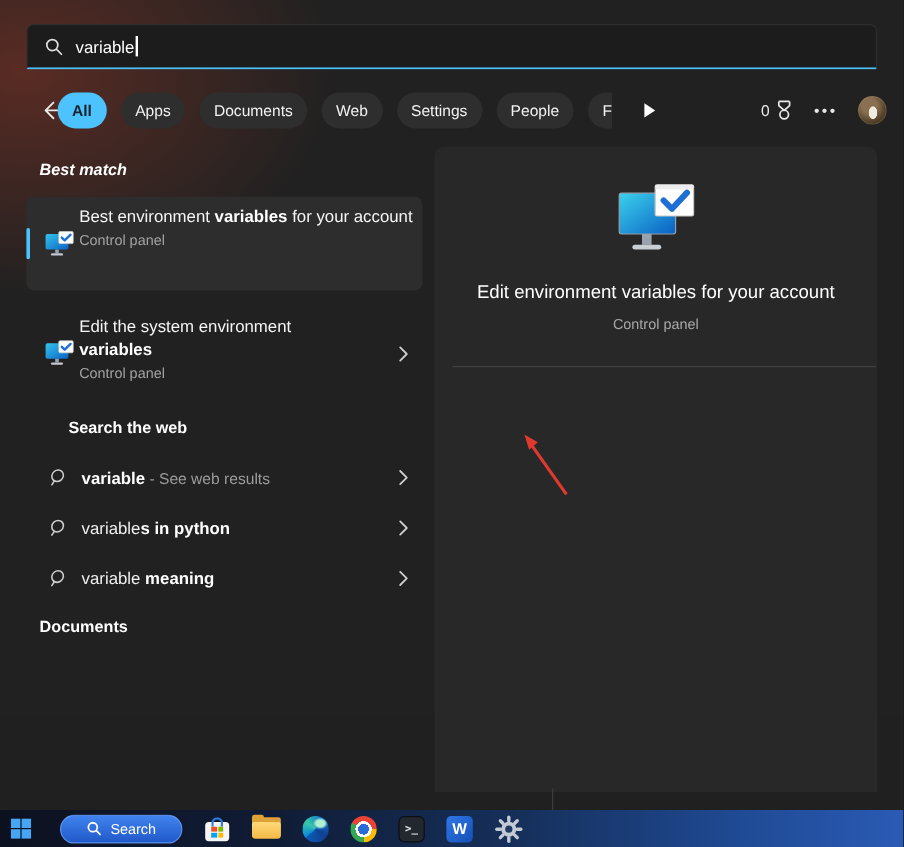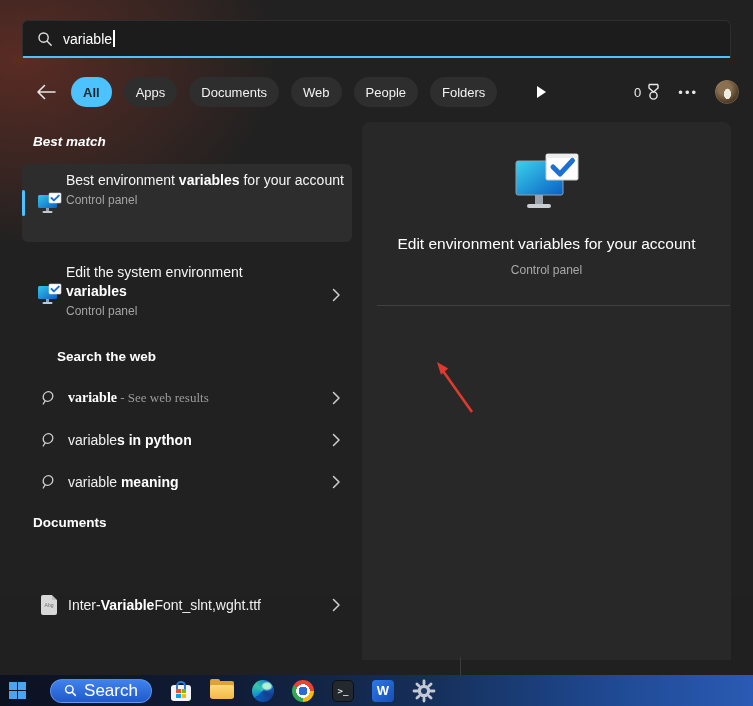--- a/index.html
+++ b/index.html
@@ -22,21 +22,21 @@
     background:#1c1c1c; border:1px solid #2e2e2e; border-bottom:2px solid #4CC2FF;
     border-radius:6px 6px 2px 2px; display:flex; align-items:center; padding:0 12px;
   }
   .search-bar .sicon { width:16px; height:16px; margin:0 10px 0 2px; flex:none; }
   .search-text { color:#ffffff; font-size:14px; }
   .caret { display:inline-block; width:1.5px; height:17px; background:#fff; margin-left:1px; vertical-align:-3px; }
 
   
   .filter-row { position:absolute; left:0; top:76px; width:753px; height:32px; }
   .back-btn { position:absolute; left:34px; top:5px; width:24px; height:22px; cursor:pointer; }
-  .pills-clip { position:absolute; left:71px; top:0; width:462px; height:32px; overflow:hidden;
+  .pills-clip { position:absolute; left:48px; top:0; width:462px; height:32px; overflow:hidden;
     display:flex; gap:12px; align-items:center; }
   .pill { flex:none; height:30px; border-radius:15px; background:#2e2e2e; color:#f2f2f2;
     font-size:13px; display:flex; align-items:center; padding:0 12px; white-space:nowrap; cursor:pointer; }
   .pill.selected { background:#4CC2FF; color:#17242b; font-weight:bold; }
   .more-tabs-btn { position:absolute; left:533px; top:8px; width:16px; height:16px; cursor:pointer; }
   .top-right { position:absolute; right:14px; top:0; height:32px; display:flex; align-items:center; gap:17px; }
   .rewards { display:flex; align-items:center; gap:5px; color:#eaeaea; font-size:13px; cursor:pointer; }
   .dots { color:#e6e6e6; font-size:13px; letter-spacing:2px; cursor:pointer; }
   .avatar { width:24px; height:24px; border-radius:50%; cursor:pointer;
     background:
@@ -85,21 +85,21 @@
 
   .bg-window-edge { position:absolute; left:460px; top:657px; width:1px; height:18px; background:#3c3c3c; }
 
   
   .taskbar { position:absolute; left:0; bottom:0; width:753px; height:31px;
     background:linear-gradient(90deg,#0c1120 0%,#101c35 30%,#16305c 58%,#1f4a94 82%,#2a5ab4 100%);
     display:flex; align-items:center; padding-left:9px; gap:18px; }
   .tb-icon { flex:none; cursor:pointer; display:flex; align-items:center; justify-content:center; }
   .tb-search-pill { flex:none; width:102px; height:24px; border-radius:12px; cursor:pointer;
     background:linear-gradient(180deg,#3f82ee,#2159c9); border:1px solid rgba(130,175,245,.55);
-    display:flex; align-items:center; justify-content:center; gap:7px; color:#ffffff; font-size:17px; margin-left:6px; }
+    display:flex; align-items:center; justify-content:center; gap:7px; color:#ffffff; font-size:12px; margin-left:6px; }
   .store-ico { width:22px; height:22px; position:relative; }
   .store-bag { position:absolute; left:1px; top:5px; width:20px; height:16px; background:#f5f5f5; border-radius:3px; }
   .store-handle { position:absolute; left:6px; top:1px; width:10px; height:8px; border:2.5px solid #2f7bd9; border-bottom:none; border-radius:5px 5px 0 0; }
   .store-grid { position:absolute; left:6px; top:9px; width:10px; height:9px; display:grid; grid-template-columns:1fr 1fr; gap:1px; }
   .store-grid i { display:block; }
   .folder-ico { width:24px; height:19px; position:relative; }
   .folder-back { position:absolute; left:0; top:0; width:24px; height:17px; border-radius:2px; background:#dfa238; }
   .folder-back:before { content:""; position:absolute; left:0; top:-2px; width:10px; height:5px; border-radius:2px 2px 0 0; background:#dfa238; }
   .folder-front { position:absolute; left:0; top:4px; width:24px; height:14px; border-radius:2px 2px 3px 3px;
     background:linear-gradient(180deg,#ffd978,#f3b945); }
@@ -144,20 +144,21 @@
 
     <div class="filter-row">
       <svg class="back-btn" viewBox="0 0 24 22">
         <path d="M21 11H4 M10.5 4.5 L4 11 l6.5 6.5" fill="none" stroke="#e8e8e8" stroke-width="1.6" stroke-linecap="round" stroke-linejoin="round"></path>
       </svg>
       <div class="pills-clip">
         <div class="pill selected">All</div>
         <div class="pill">Apps</div>
         <div class="pill">Documents</div>
         <div class="pill">Web</div>
+        <div class="pill">Settings</div>
         <div class="pill">People</div>
         <div class="pill">Folders</div>
       </div>
       <svg class="more-tabs-btn" viewBox="0 0 16 16">
         <path d="M4 2 L13 8 L4 14 Z" fill="#ffffff"></path>
       </svg>
       <div class="top-right">
         <div class="rewards">
           <span>0</span>
           <svg width="15" height="18" viewBox="0 0 15 18">
@@ -211,21 +212,21 @@
         <div class="title-line"><span>Edit the system environment </span><b>variables</b><span></span></div>
         <div class="sub-line">Control panel</div>
       </div>
       <svg class="chev" viewBox="0 0 9 14">
         <path d="M1.5 1.5 L7 7 L1.5 12.5" fill="none" stroke="#cfcfcf" stroke-width="1.5" stroke-linecap="round" stroke-linejoin="round"></path>
       </svg>
     </div>
 
     <div class="section-header" style="top:349px;margin-left:24px;">Search the web</div>
 
-    <div class="row-item" style="top:378px;font-family:Liberation Serif, serif;">
+    <div class="row-item" style="top:378px;">
       <svg class="lead-ico" width="16" height="16" viewBox="0 0 16 16">
         <circle cx="7" cy="6.5" r="4.8" fill="none" stroke="#cfcfcf" stroke-width="1.3" transform="skewX(-6)" transform-origin="7 6.5"></circle>
         <line x1="4" y1="11.2" x2="2.2" y2="14" stroke="#cfcfcf" stroke-width="1.3" stroke-linecap="round"></line>
       </svg>
       <div class="rtxt"><b>variable</b><span class="dim"> - See web results</span></div>
       <svg class="chev" viewBox="0 0 9 14">
         <path d="M1.5 1.5 L7 7 L1.5 12.5" fill="none" stroke="#cfcfcf" stroke-width="1.5" stroke-linecap="round" stroke-linejoin="round"></path>
       </svg>
     </div>
 
@@ -247,31 +248,20 @@
       </svg>
       <div class="rtxt"><span>variable</span><b>s in python</b></div>
       <svg class="chev" viewBox="0 0 9 14">
         <path d="M1.5 1.5 L7 7 L1.5 12.5" fill="none" stroke="#cfcfcf" stroke-width="1.5" stroke-linecap="round" stroke-linejoin="round"></path>
       </svg>
     </div>
 
     <div class="section-header" style="top:515px;">Documents</div>
 
 
-    <div class="row-item" style="top:585px;">
-      <span class="lead-ico doc-ico">
-        <span class="doc-body grey"></span>
-          <span class="doc-fold"></span>
-        <span class="doc-abg">Abg</span>
-      </span>
-      <div class="rtxt"><span>Inter-</span><b>Variable</b><span>Font_slnt,wght.ttf</span></div>
-      <svg class="chev" viewBox="0 0 9 14">
-        <path d="M1.5 1.5 L7 7 L1.5 12.5" fill="none" stroke="#cfcfcf" stroke-width="1.5" stroke-linecap="round" stroke-linejoin="round"></path>
-      </svg>
-    </div>
 
     <div class="detail-card">
       <svg class="big-ico" width="78" height="64" viewBox="0 0 78 64">
         <defs>
             <linearGradient id="mgC" x1="0" y1="0" x2="1" y2="1">
           <stop offset="0" stop-color="#3bd2ec"></stop>
               <stop offset="1" stop-color="#0a5fc4"></stop>
             </linearGradient>
           </defs>
         <rect x="8" y="9" width="47" height="34" rx="2" fill="url(#mgC)" stroke="#8fa0ae" stroke-width="1"></rect>

